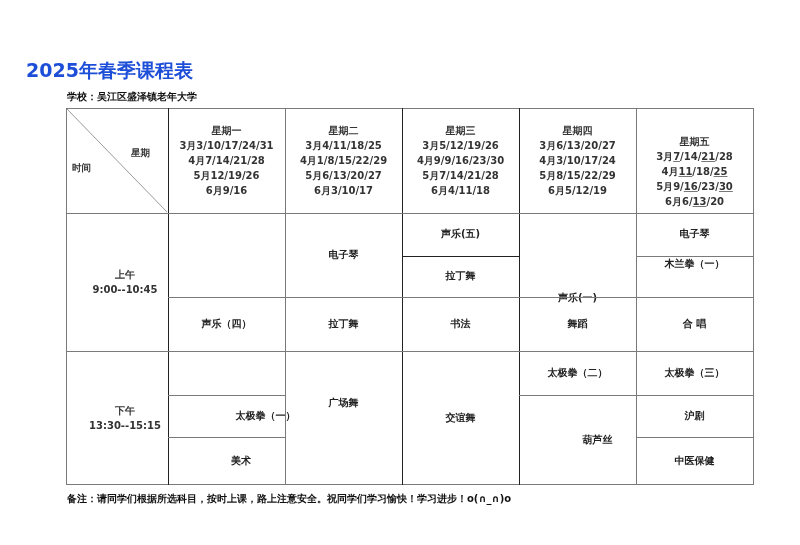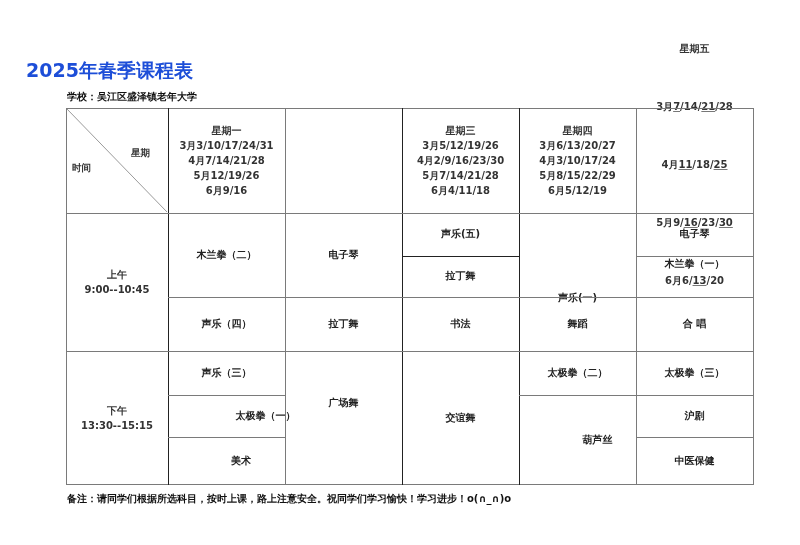--- a/index.html
+++ b/index.html
@@ -12,21 +12,21 @@
   .grid { position:absolute; left:66px; top:108px; width:687px; height:377px; }
   .cell { position:absolute; box-sizing:border-box; display:flex; align-items:center; justify-content:center;
           text-align:center; font-size:10px; font-weight:bold; color:#222; line-height:1.25; }
   .line { position:absolute; background:#7a7a7a; }
   .vline { width:1px; }
   .hline { height:1px; }
   .dark { background:#222; }
   .hdr { flex-direction:column; font-size:10px; color:#333; line-height:15px; }
   .hdr .day { font-weight:bold; }
   .u { text-decoration:underline; text-decoration-color:#777; }
-  .slot { flex-direction:column; color:#333; line-height:15px; }
+  .slot { flex-direction:column; color:#333; line-height:15px;margin-left:8px; }
   .diag-label { position:absolute; font-size:9.5px; font-weight:bold; color:#333; }
 </style>
 </head>
 <body>
 
 <div class="title">2025年春季课程表</div>
 <div class="school">学校：吴江区盛泽镇老年大学</div>
 
 <div class="grid">
 
@@ -38,69 +38,74 @@
     <span class="diag-label" style="left:6px;top:54px;">时间</span>
   </div>
 
   <div class="cell hdr" style="left:102px;top:0;width:117px;height:105px;">
     <span class="day">星期一</span>
     <span>3月3/10/17/24/31</span>
     <span>4月7/14/21/28</span>
     <span>5月12/19/26</span>
     <span>6月9/16</span>
   </div>
+  <div class="cell hdr" style="left:219px;top:0;width:117px;height:105px;">
+    <span class="day">星期二</span>
+    <span>3月4/11/18/25</span>
+    <span>4月1/8/15/22/29</span>
+    <span>5月6/13/20/27</span>
+    <span>6月3/10/17</span>
+  </div>
   <div class="cell hdr" style="left:336px;top:0;width:117px;height:105px;">
     <span class="day">星期三</span>
     <span>3月5/12/19/26</span>
-    <span>4月2/9/16/23/30</span>
+    <span>4月9/9/16/23/30</span>
     <span>5月7/14/21/28</span>
     <span>6月4/11/18</span>
   </div>
   <div class="cell hdr" style="left:453px;top:0;width:117px;height:105px;">
     <span class="day">星期四</span>
     <span>3月6/13/20/27</span>
     <span>4月3/10/17/24</span>
     <span>5月8/15/22/29</span>
     <span>6月5/12/19</span>
   </div>
-  <div class="cell hdr" style="left:570px;top:4px;width:117px;height:105px;gap:43px;">
+  <div class="cell hdr" style="left:570px;top:11px;width:117px;height:105px;">
     <span class="day">星期五</span>
     <span id="fri0">3月<span class="u">7</span>/<span>14</span>/<span class="u">21</span>/<span>28</span></span>
     <span id="fri1">4月<span class="u">11</span>/<span>18</span>/<span class="u">25</span></span>
     <span id="fri2">5月<span>9</span>/<span class="u">16</span>/<span>23</span>/<span class="u">30</span></span>
     <span id="fri3">6月<span>6</span>/<span class="u">13</span>/<span>20</span></span>
   </div>
 
   <div class="cell slot" style="left:0;top:105px;width:102px;height:138px;">
     <span>上午</span>
     <span>9:00--10:45</span>
   </div>
   <div class="cell slot" style="left:0;top:243px;width:102px;height:134px;">
     <span>下午</span>
     <span>13:30--15:15</span>
   </div>
 
-  <div class="cell" style="left:102px;top:105px;width:117px;height:84px;">木兰拳（二）</div>
   <div class="cell" style="left:102px;top:189px;width:117px;height:54px;">声乐（四）</div>
 
   <div class="cell" style="left:219px;top:105px;width:117px;height:84px;">电子琴</div>
   <div class="cell" style="left:219px;top:189px;width:117px;height:54px;">拉丁舞</div>
 
   <div class="cell" style="left:336px;top:105px;width:117px;height:43px;">声乐(五)</div>
   <div class="cell" style="left:336px;top:148px;width:117px;height:41px;">拉丁舞</div>
   <div class="cell" style="left:336px;top:189px;width:117px;height:54px;">书法</div>
 
   <div class="cell" style="left:453px;top:105px;width:117px;height:84px;margin-top:43px;">声乐(一)</div>
   <div class="cell" style="left:453px;top:189px;width:117px;height:54px;">舞蹈</div>
 
   <div class="cell" style="left:570px;top:105px;width:117px;height:43px;">电子琴</div>
   <div class="cell" style="left:570px;top:136px;width:117px;height:41px;">木兰拳（一）</div>
   <div class="cell" style="left:570px;top:189px;width:117px;height:54px;">合 唱</div>
 
-  <div class="cell" style="left:102px;top:243px;width:117px;height:44px;">声乐（三）</div>
   <div class="cell" style="left:102px;top:287px;width:117px;height:42px;margin-left:39px;">太极拳（一）</div>
   <div class="cell" style="left:102px;top:329px;width:117px;height:48px;padding-left:29px;">美术</div>
 
   <div class="cell" style="left:219px;top:243px;width:117px;height:104px;">广场舞</div>
 
   <div class="cell" style="left:336px;top:243px;width:117px;height:134px;">交谊舞</div>
 
   <div class="cell" style="left:453px;top:243px;width:117px;height:44px;">太极拳（二）</div>
   <div class="cell" style="left:453px;top:287px;width:117px;height:90px;padding-left:40px;">葫芦丝</div>
 

